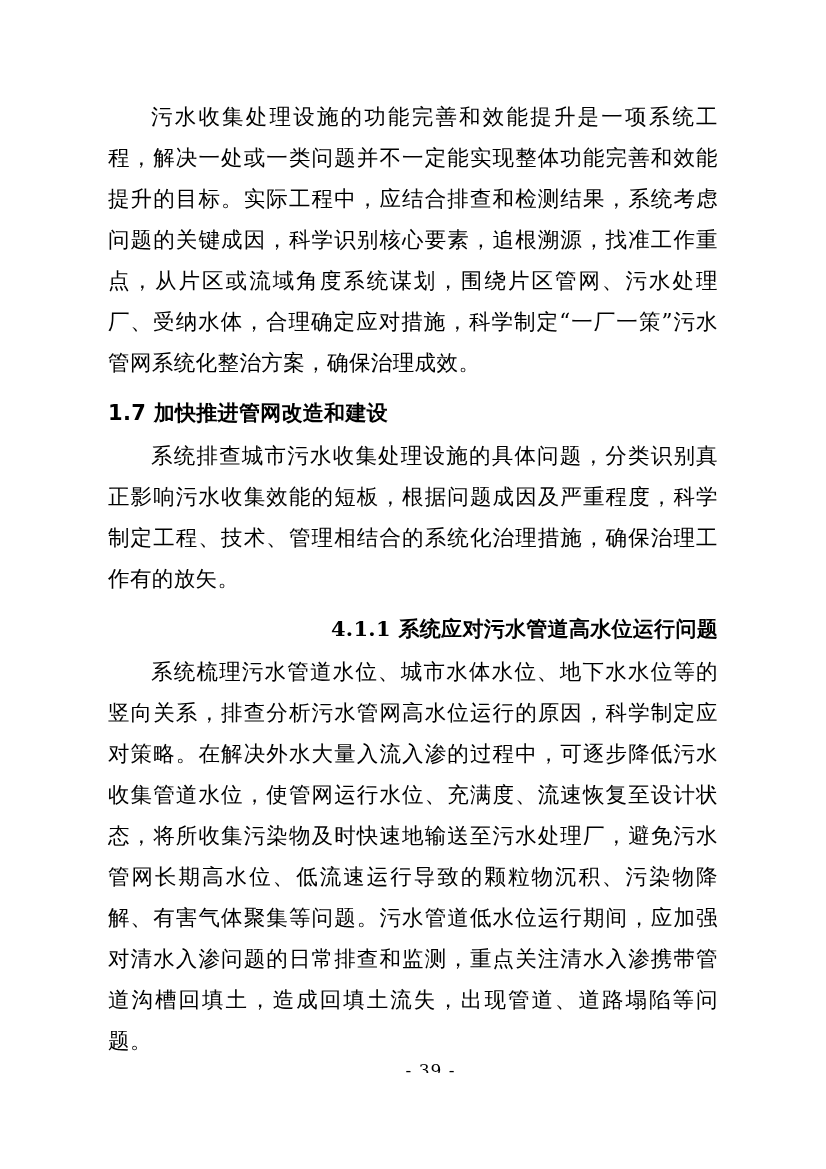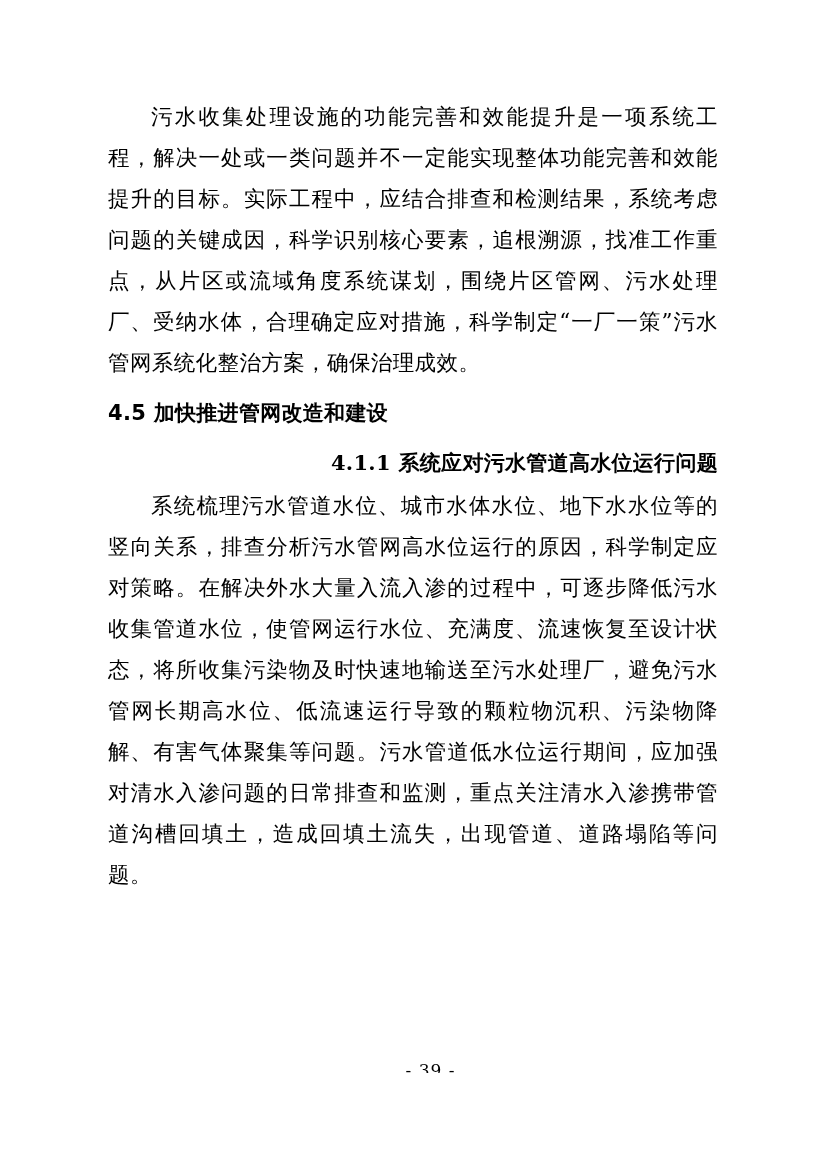--- a/index.html
+++ b/index.html
@@ -65,18 +65,19 @@
     letter-spacing: 1px;
     padding-left: 35px;
   }
 </style>
 </head>
 <body>
 
 <div class="page">
   <div class="content">
     <p class="body-text">污水收集处理设施的功能完善和效能提升是一项系统工程，解决一处或一类问题并不一定能实现整体功能完善和效能提升的目标。实际工程中，应结合排查和检测结果，系统考虑问题的关键成因，科学识别核心要素，追根溯源，找准工作重点，从片区或流域角度系统谋划，围绕片区管网、污水处理厂、受纳水体，合理确定应对措施，科学制定“一厂一策”污水管网系统化整治方案，确保治理成效。</p>
-    <h2 class="heading-2">4.5 加快推进管网改造和建设</h2>
+    <h2 class="heading-2">1.7 加快推进管网改造和建设</h2>
+    <p class="body-text">系统排查城市污水收集处理设施的具体问题，分类识别真正影响污水收集效能的短板，根据问题成因及严重程度，科学制定工程、技术、管理相结合的系统化治理措施，确保治理工作有的放矢。</p>
     <h3 class="heading-3">4.1.1 系统应对污水管道高水位运行问题</h3>
     <p class="body-text">系统梳理污水管道水位、城市水体水位、地下水水位等的竖向关系，排查分析污水管网高水位运行的原因，科学制定应对策略。在解决外水大量入流入渗的过程中，可逐步降低污水收集管道水位，使管网运行水位、充满度、流速恢复至设计状态，将所收集污染物及时快速地输送至污水处理厂，避免污水管网长期高水位、低流速运行导致的颗粒物沉积、污染物降解、有害气体聚集等问题。污水管道低水位运行期间，应加强对清水入渗问题的日常排查和监测，重点关注清水入渗携带管道沟槽回填土，造成回填土流失，出现管道、道路塌陷等问题。</p>
   </div>
   <div class="page-number">- 39 -</div>
 </div>
 
 </body></html>

